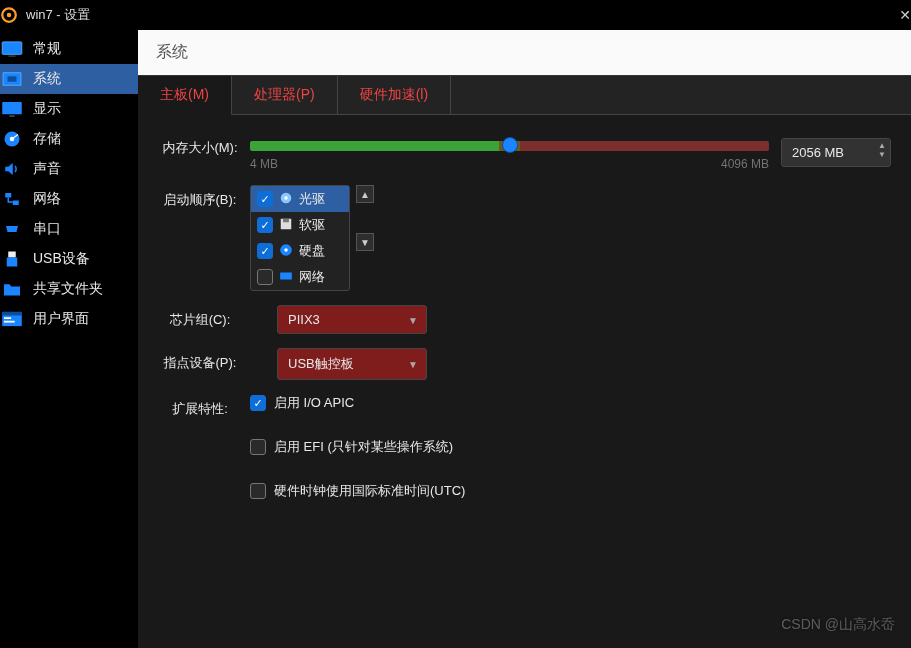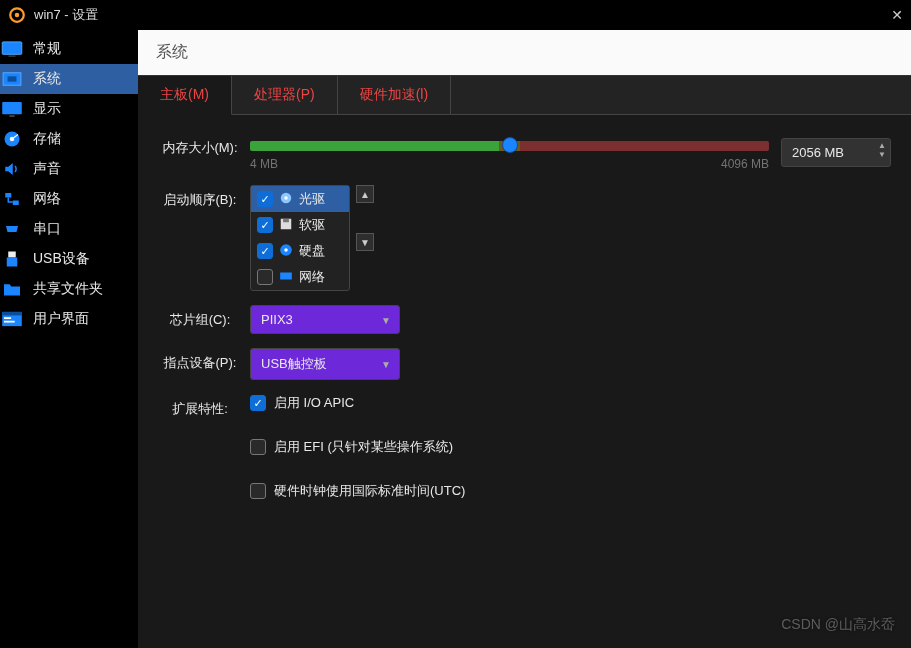--- a/index.html
+++ b/index.html
@@ -12,21 +12,21 @@
     height: 648px;
     overflow: hidden;
     display: flex;
     flex-direction: column;
   }
   .titlebar {
     height: 30px;
     background: #000;
     display: flex;
     align-items: center;
-    padding: 0 8px;
+    padding: 0 0;
     gap: 8px;
   }
   .titlebar .gear {
     width: 18px; height: 18px;
     display: inline-flex; align-items: center; justify-content: center;
   }
   .titlebar .title { color: #ddd; font-size: 13px; }
   .titlebar .spacer { flex: 1; }
   .titlebar .close { color: #ccc; font-size: 14px; cursor: pointer; }
   .main { display: flex; flex: 1; }
@@ -145,24 +145,25 @@
     background: #2a2a2a; cursor: pointer;
   }
   .chk.on { background: #0f6dd8; border-color: #0f6dd8; color: #fff; font-size: 11px; }
   .move-btn {
     width: 18px; height: 18px;
     background: #2e2e2e; border: 1px solid #555;
     display: flex; align-items: center; justify-content: center;
     font-size: 10px; color: #ccc; cursor: pointer;
   }
   .select {
-    background: #6d28d9; border: 1px solid #444;
+    background: #7f1d1d; border: 1px solid #444;
     padding: 6px 26px 6px 10px; border-radius: 3px;
     position: relative; min-width: 150px; font-size: 13px;
     cursor: pointer;
+    margin-left: 27px;
   }
   .select .chev { position: absolute; right: 8px; top: 50%; transform: translateY(-50%); font-size: 10px; color: #aaa; }
   .chk-label { display: flex; align-items: center; gap: 8px; font-size: 13px; margin-bottom: 14px; }
   .watermark {
     position: fixed; right: 16px; bottom: 14px;
     color: rgba(200,200,200,0.4); font-size: 14px;
     text-shadow: 0 0 3px rgba(0,0,0,0.6);
   }
 </style>
 </head>

